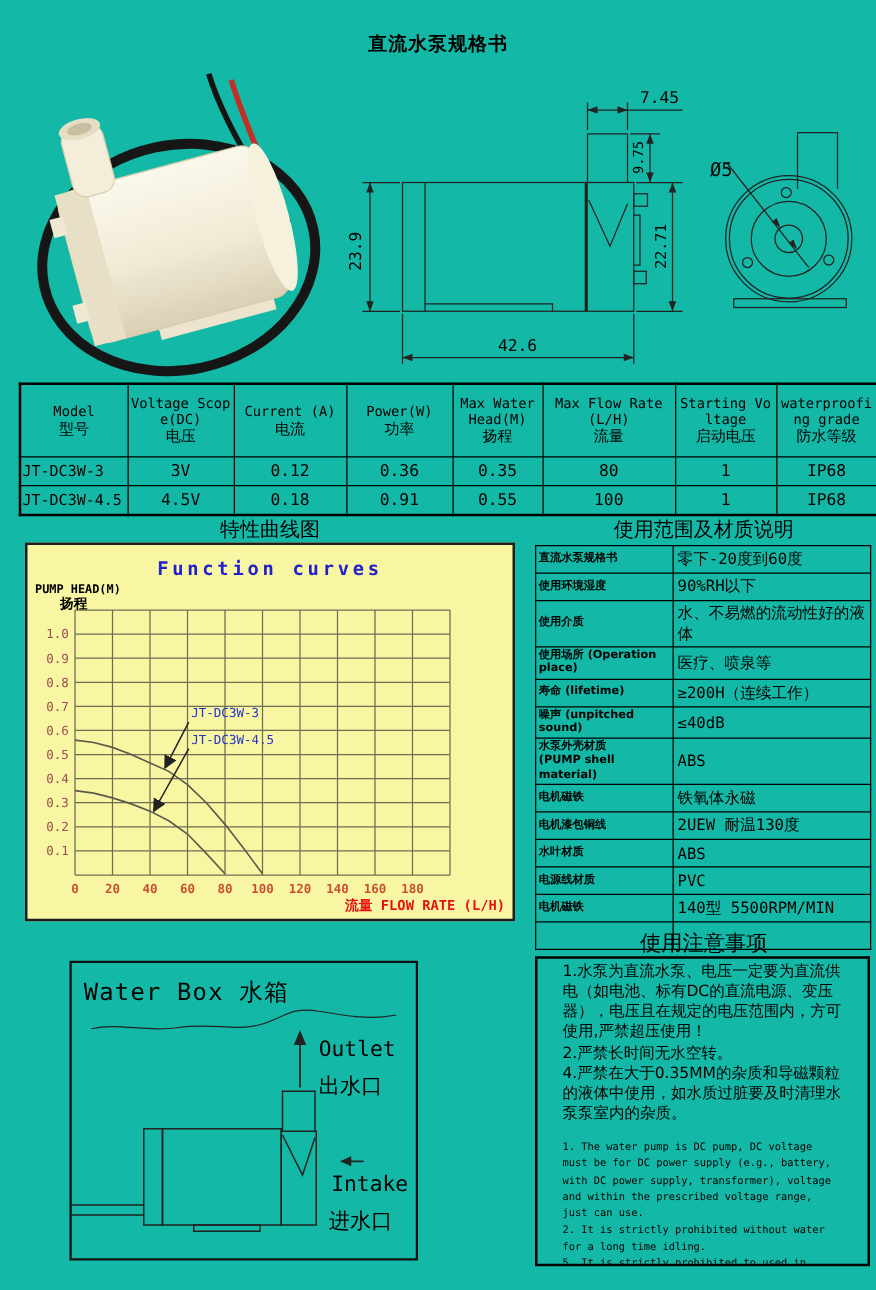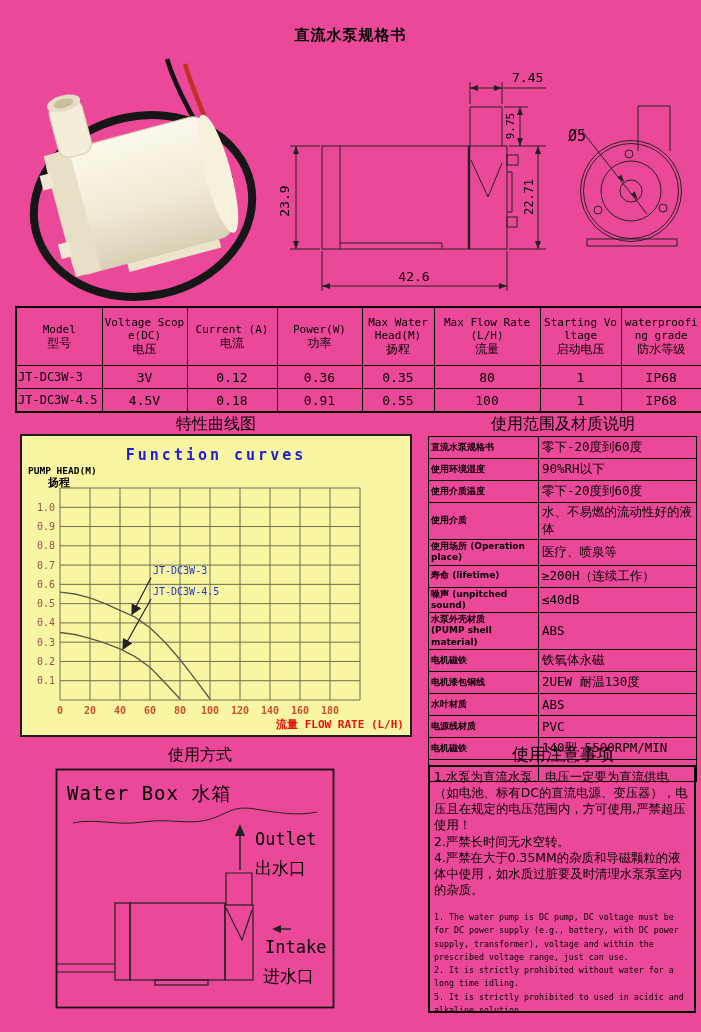--- a/index.html
+++ b/index.html
@@ -1,16 +1,16 @@
 <!DOCTYPE html>
 <html><head>
 <meta charset="utf-8">
 <style>
   html,body{margin:0;padding:0;background:#fff;}
-  #page{position:relative;width:701px;height:1032px;background:#ec4899;overflow:hidden;
+  #page{position:relative;width:701px;height:1032px;background:#14b8a6;overflow:hidden;
         font-family:"DejaVu Sans",sans-serif;color:#000;}
   .abs{position:absolute;}
   
   #page-title{left:0;top:26px;width:100%;text-align:center;font-size:15px;font-weight:bold;letter-spacing:1px;}
   
   #spec{left:15px;top:306px;width:686px;border-collapse:collapse;table-layout:fixed;border:2px solid #000;}
   #spec th,#spec td{border:1px solid #000;text-align:center;padding:0 2px;overflow:hidden;}
   #spec th{font-weight:normal;height:57px;font-size:11px;line-height:1.2;font-family:"DejaVu Sans Mono",monospace;vertical-align:middle;word-break:break-all;}
   #spec th .zh{font-size:12px;font-family:"DejaVu Sans",sans-serif;display:block;}
   #spec td{height:22px;font-size:13px;font-family:"DejaVu Sans Mono",monospace;}
@@ -24,21 +24,21 @@
   
   #chart{left:20px;top:434px;width:392px;height:303px;background:#f8f6a2;border:2px solid #1d1d1d;box-sizing:border-box;}
   
   #materials{left:428px;top:436px;width:269px;border-collapse:collapse;border:1px solid #000;}
   #materials td{border:1px solid #000;vertical-align:middle;}
   #materials td.mlabel{width:106px;font-size:9px;font-weight:bold;padding:1px 1px 1px 2px;white-space:pre-line;line-height:1.25;height:19px;}
   #materials td.mvalue{font-size:12.5px;padding:1px 3px;font-family:"DejaVu Sans Mono",monospace;}
   
   #usage{left:55px;top:768px;}
   
-  #notes{left:428px;top:765px;width:268px;height:248px;border:2px solid #000;box-sizing:border-box;padding:2px 4px;overflow:hidden;}
+  #notes{left:428px;top:765px;width:268px;height:248px;border:2px solid #000;box-sizing:border-box;padding:2px 20px;overflow:hidden;}
   .note-zh{font-size:12.4px;line-height:1.3;margin:0;}
   .note-en{font-size:8.3px;line-height:1.6;margin:0;font-family:"DejaVu Sans Mono",monospace;}
   #notes-en-block{margin-top:13px;}
   svg text{font-family:"DejaVu Sans Mono",monospace;}
 </style>
 </head>
 <body>
 
 <div id="page">
 
@@ -178,21 +178,20 @@
         <td>0.55</td>
         <td>100</td>
         <td>1</td>
         <td>IP68</td>
       </tr>
     </tbody>
   </table>
 
   <div class="abs sec-title" id="curves-title">特性曲线图</div>
   <div class="abs sec-title" id="materials-title">使用范围及材质说明</div>
-  <div class="abs sec-title" id="usage-title">使用方式</div>
   <div class="abs sec-title" id="notes-title">使用注意事项</div>
 
   <div class="abs" id="chart">
     <svg width="388" height="299" viewBox="0 0 388 299">
       <defs>
         <marker id="ah" markerWidth="9" markerHeight="9" refX="8" refY="4.5" orient="auto">
           <path d="M0,0 L9,4.5 L0,9 z" fill="#222"></path>
         </marker>
       </defs>
     <line x1="38" y1="52" x2="38" y2="264" stroke="#6e6e52" stroke-width="1"></line>
@@ -255,24 +254,20 @@
     <tbody>
         <tr>
           <td class="mlabel">直流水泵规格书</td>
           <td class="mvalue">零下-20度到60度</td>
         </tr>
         <tr>
           <td class="mlabel">使用环境湿度</td>
           <td class="mvalue">90%RH以下</td>
         </tr>
         <tr>
-          <td class="mlabel">使用介质温度</td>
-          <td class="mvalue">零下-20度到60度</td>
-        </tr>
-        <tr>
           <td class="mlabel">使用介质</td>
           <td class="mvalue">水、不易燃的流动性好的液体</td>
         </tr>
         <tr>
           <td class="mlabel">使用场所 (Operation place)</td>
           <td class="mvalue">医疗、喷泉等</td>
         </tr>
         <tr>
           <td class="mlabel">寿命 (lifetime)</td>
           <td class="mvalue">≥200H（连续工作）</td>

